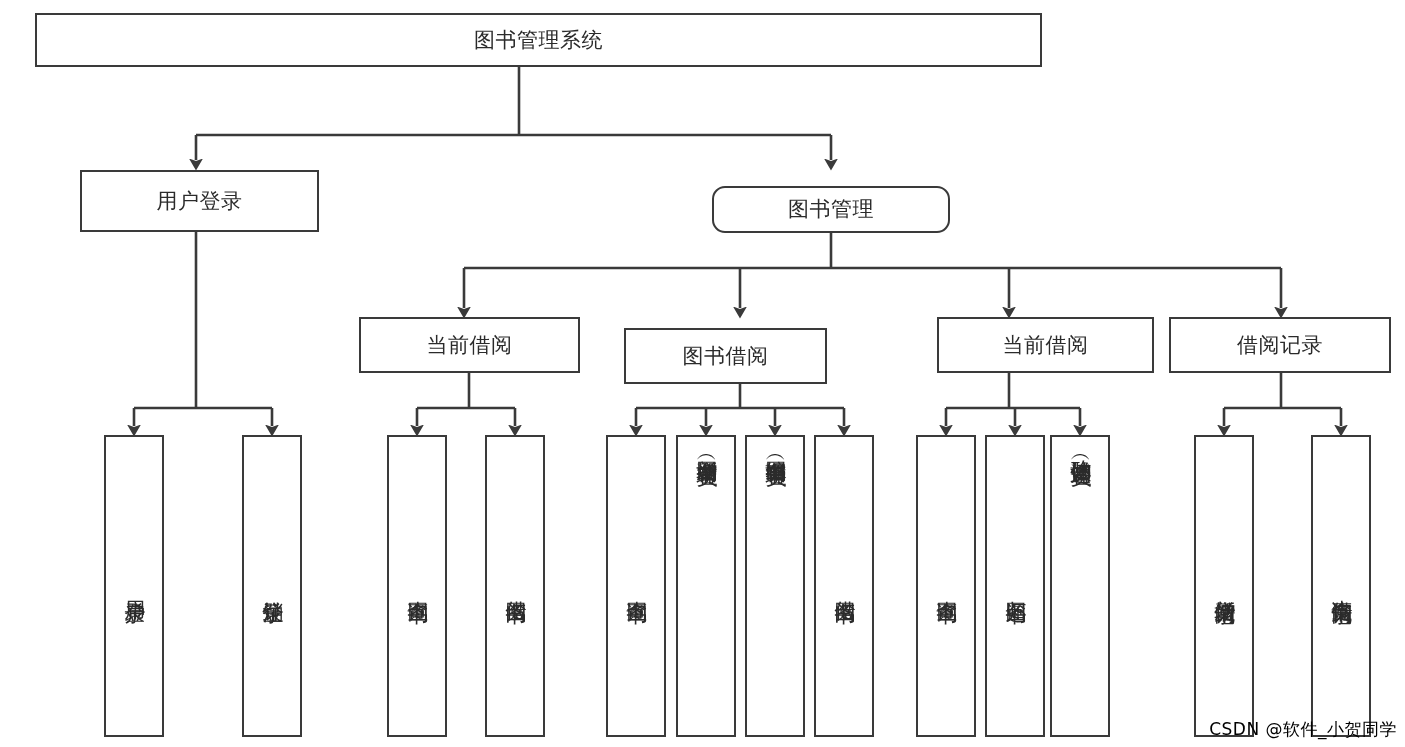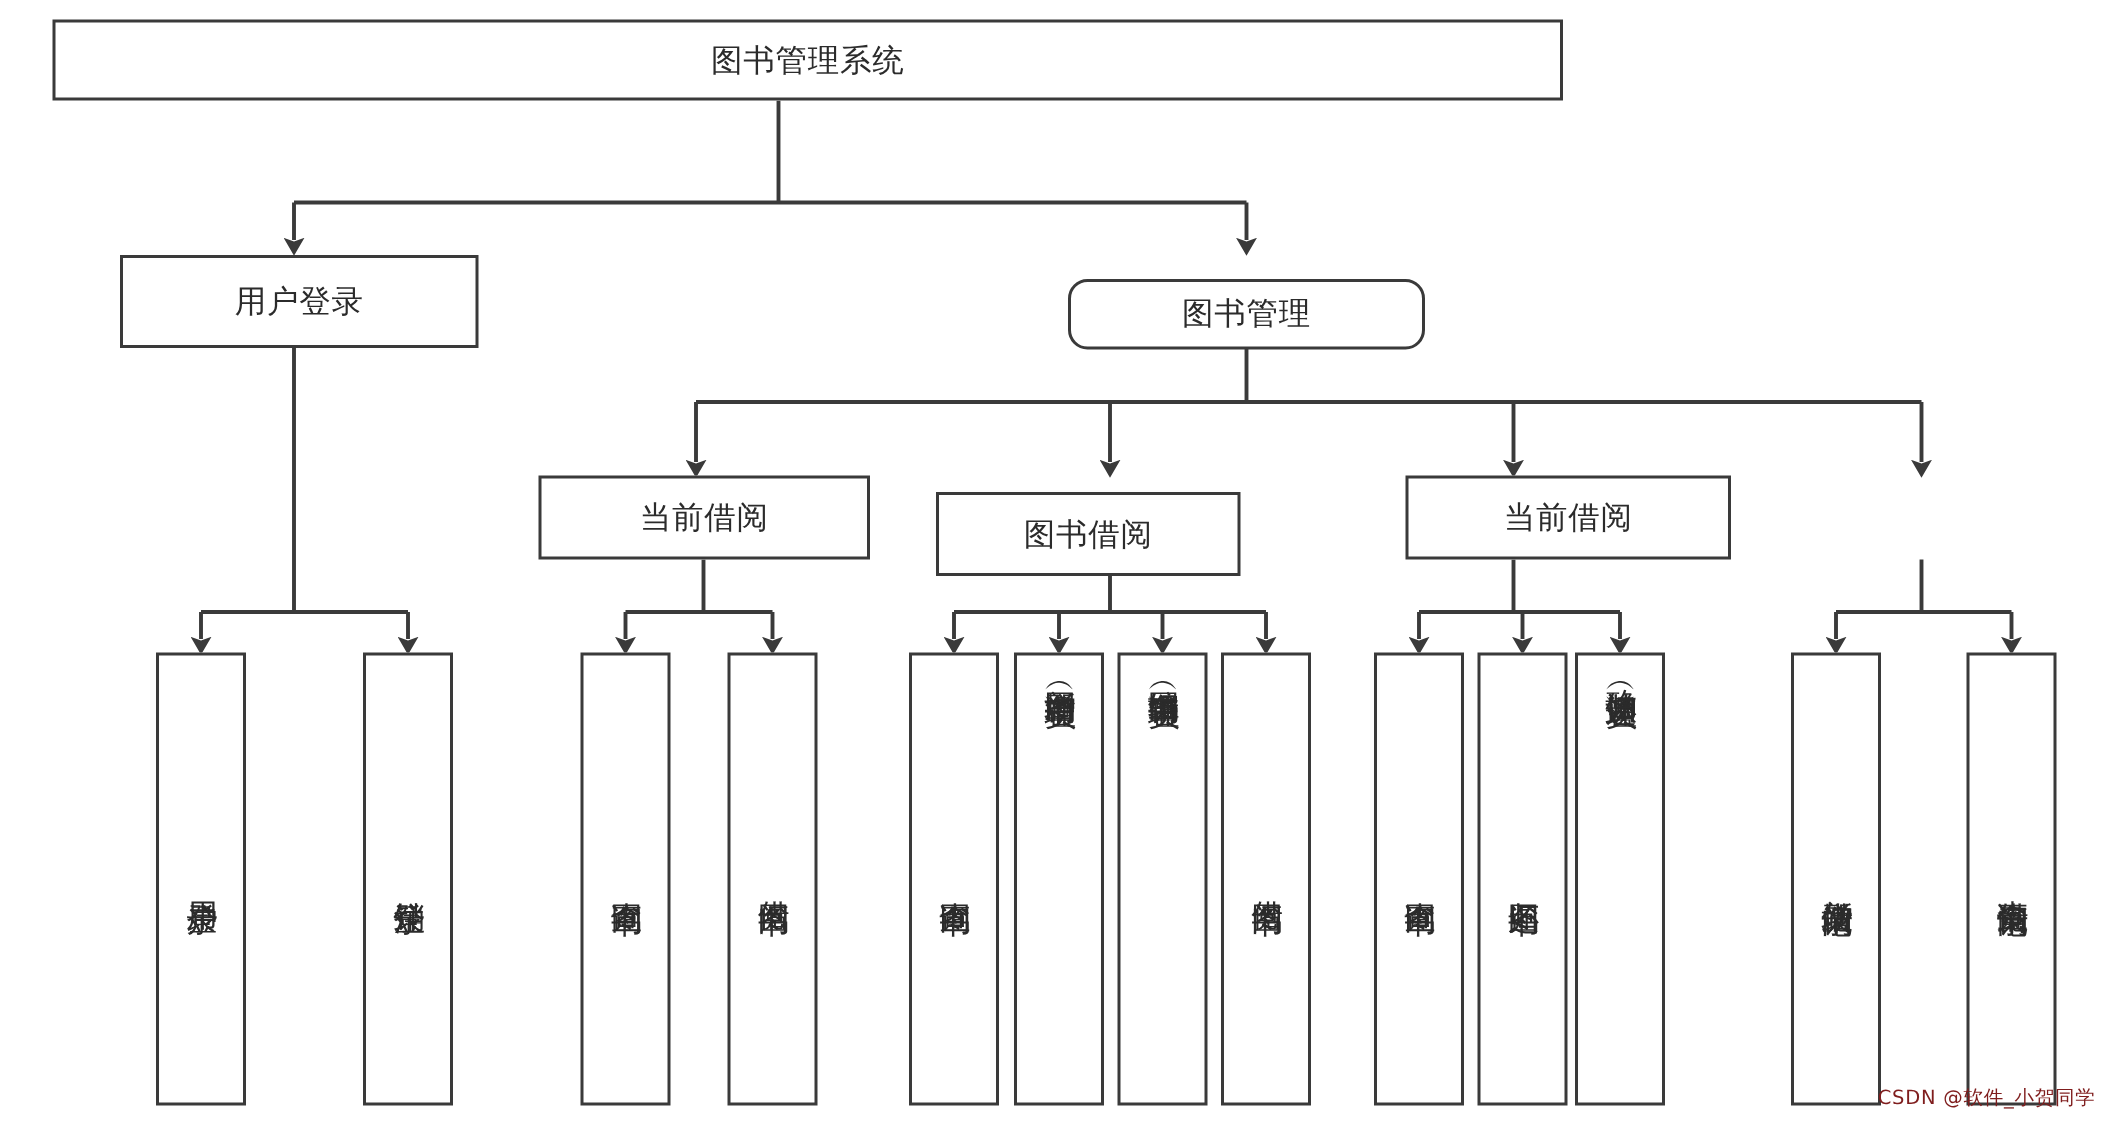--- a/index.html
+++ b/index.html
@@ -59,22 +59,22 @@
     text-orientation: upright;
     font-size: 21px;
     line-height: 1.42;
     letter-spacing: 1px;
     white-space: normal;
   }
   .watermark {
     position: absolute;
     right: 8px;
     bottom: 6px;
-    color: #7f1d1d;
-    font-size: 13px;
+    color: #000000;
+    font-size: 17px;
     letter-spacing: 0.5px;
     z-index: 3;
     white-space: nowrap;
   }
 </style>
 </head>
 <body>
 
 <div id="diagram-root">
 
@@ -141,20 +141,23 @@
 
   <div class="node" style="left:359px; top:317px; width:221px; height:56px;">
     <span class="node-label">当前借阅</span>
   </div>
   <div class="node" style="left:624px; top:317px; width:203px; height:56px;margin-top:11px;">
     <span class="node-label">图书借阅</span>
   </div>
   <div class="node" style="left:901px; top:317px; width:217px; height:56px;margin-left:36px;">
     <span class="node-label">当前借阅</span>
   </div>
+  <div class="node" style="left:1169px; top:317px; width:222px; height:56px;">
+    <span class="node-label">借阅记录</span>
+  </div>
 
   <div class="node vertical centered" style="left:104px; top:435px; width:60px; height:302px;">
     <span class="node-label">用户登录</span>
   </div>
   <div class="node vertical centered" style="left:242px; top:435px; width:60px; height:302px;">
     <span class="node-label">注销登录</span>
   </div>
 
   <div class="node vertical centered" style="left:387px; top:435px; width:60px; height:302px;">
     <span class="node-label">查询图书</span>

